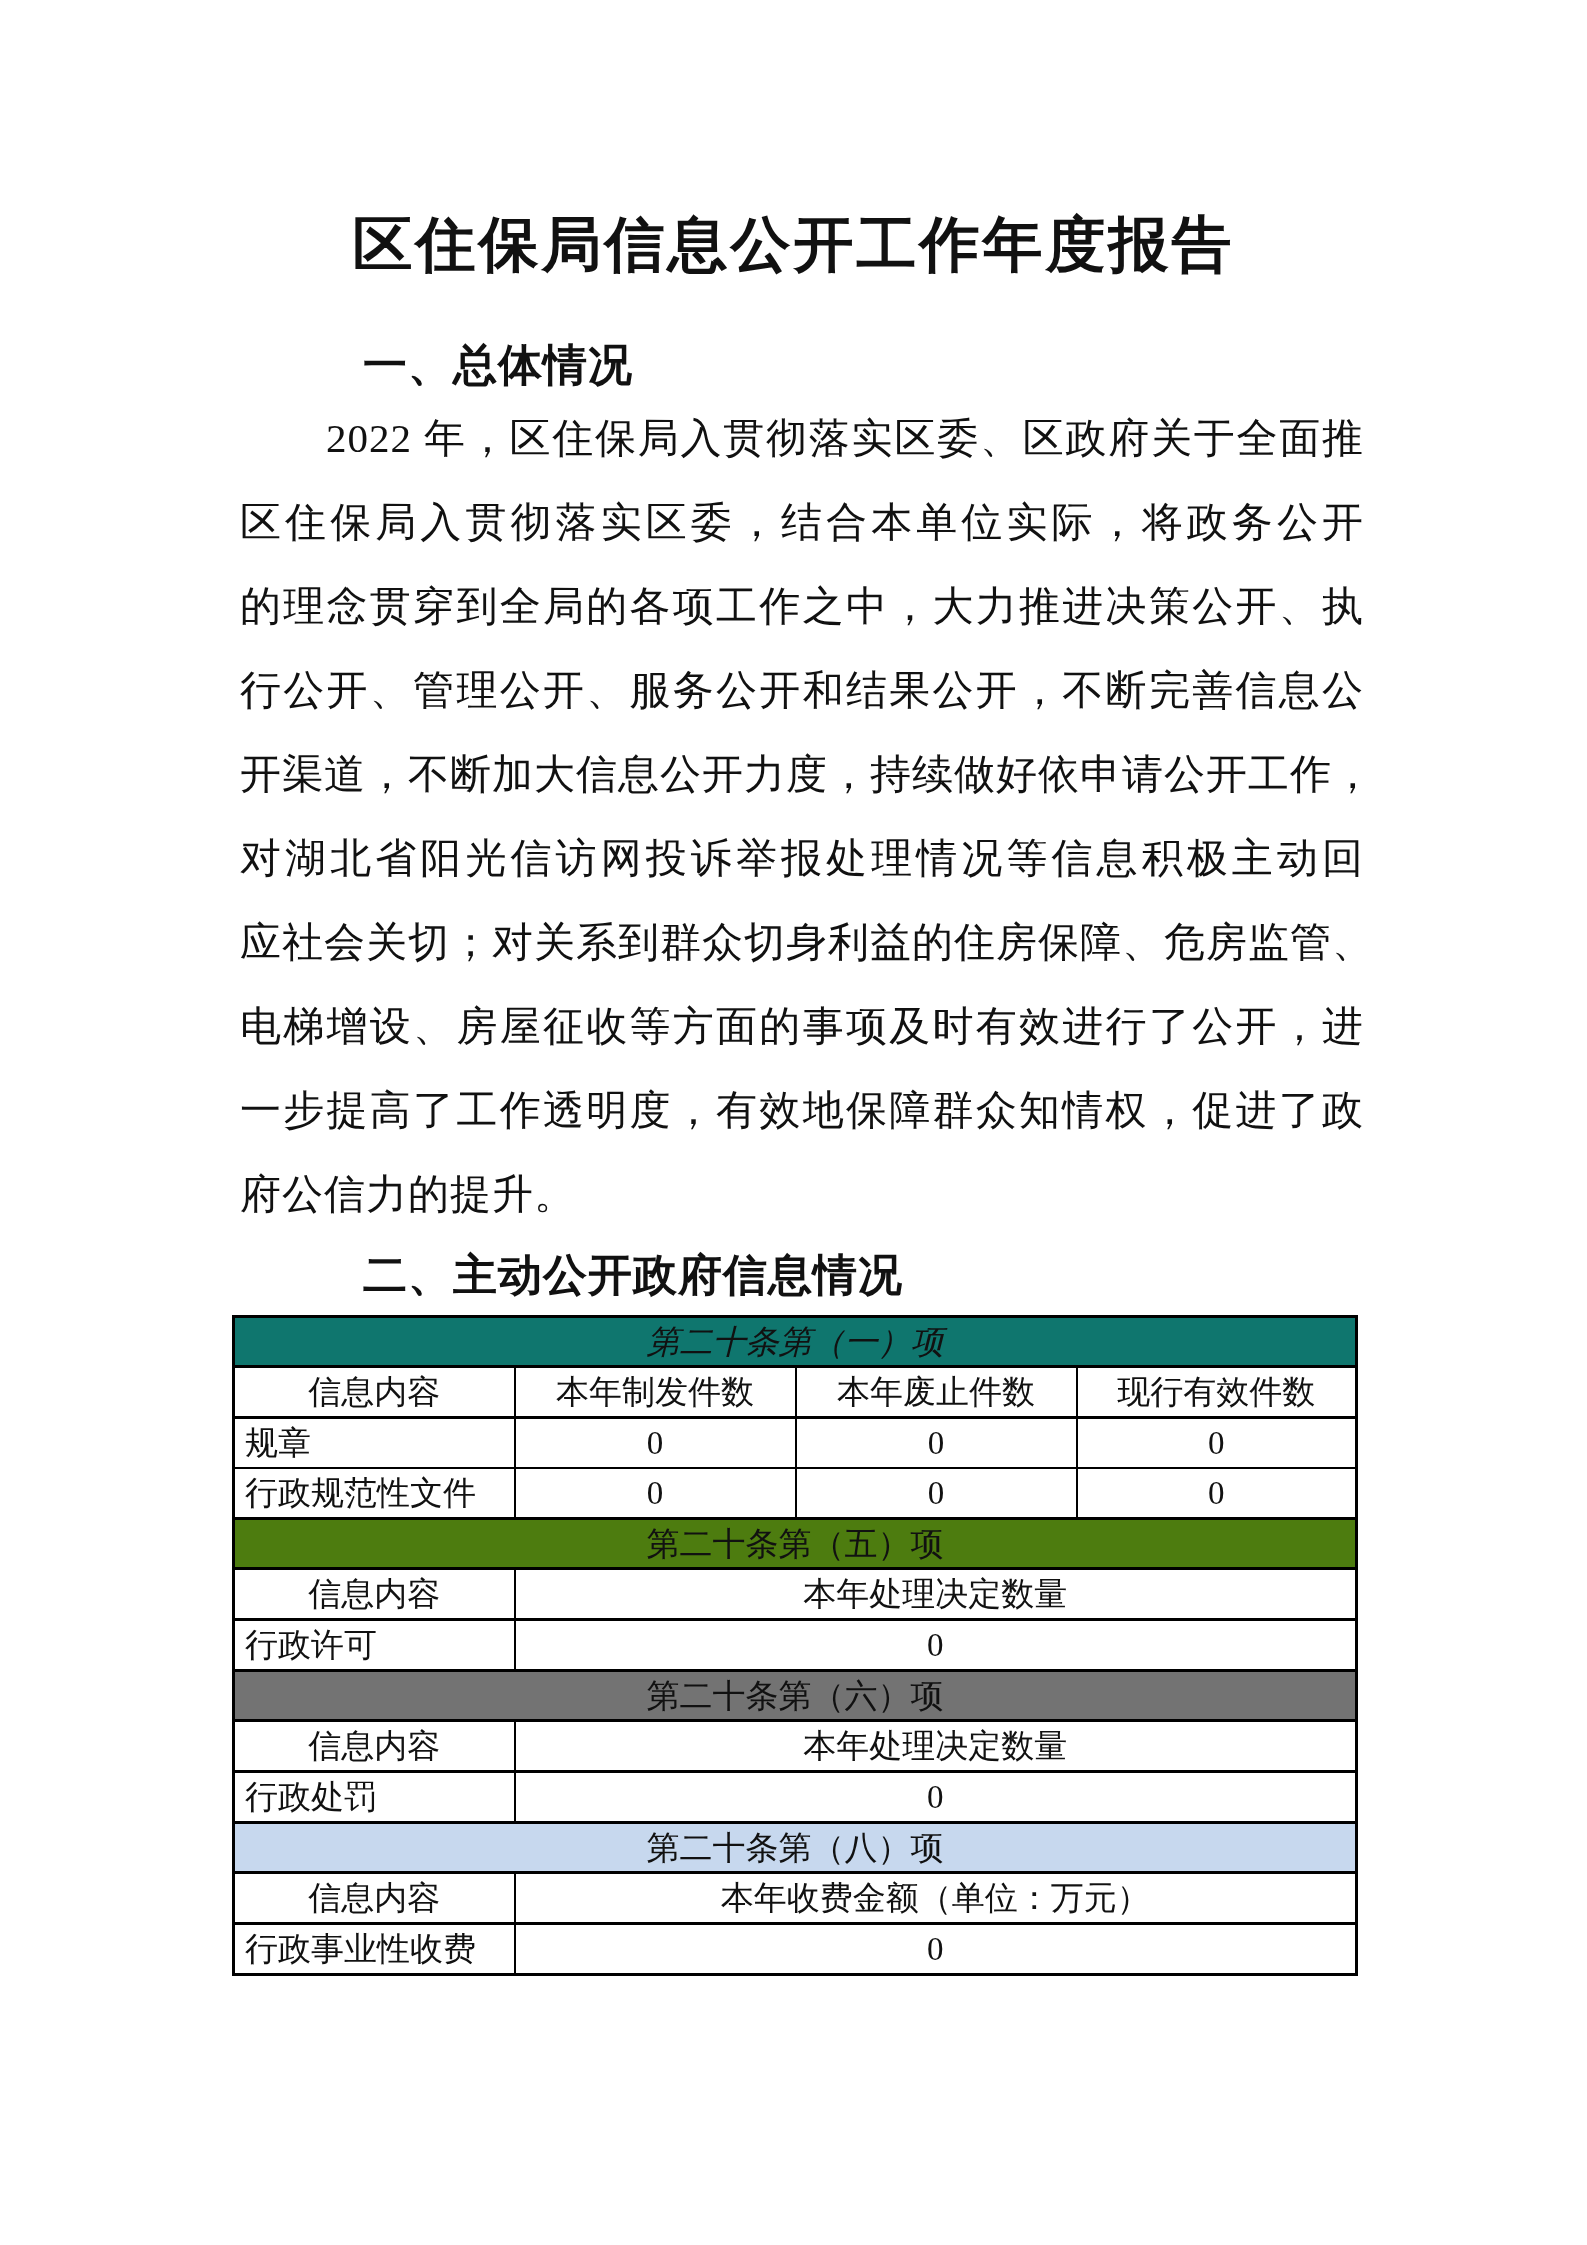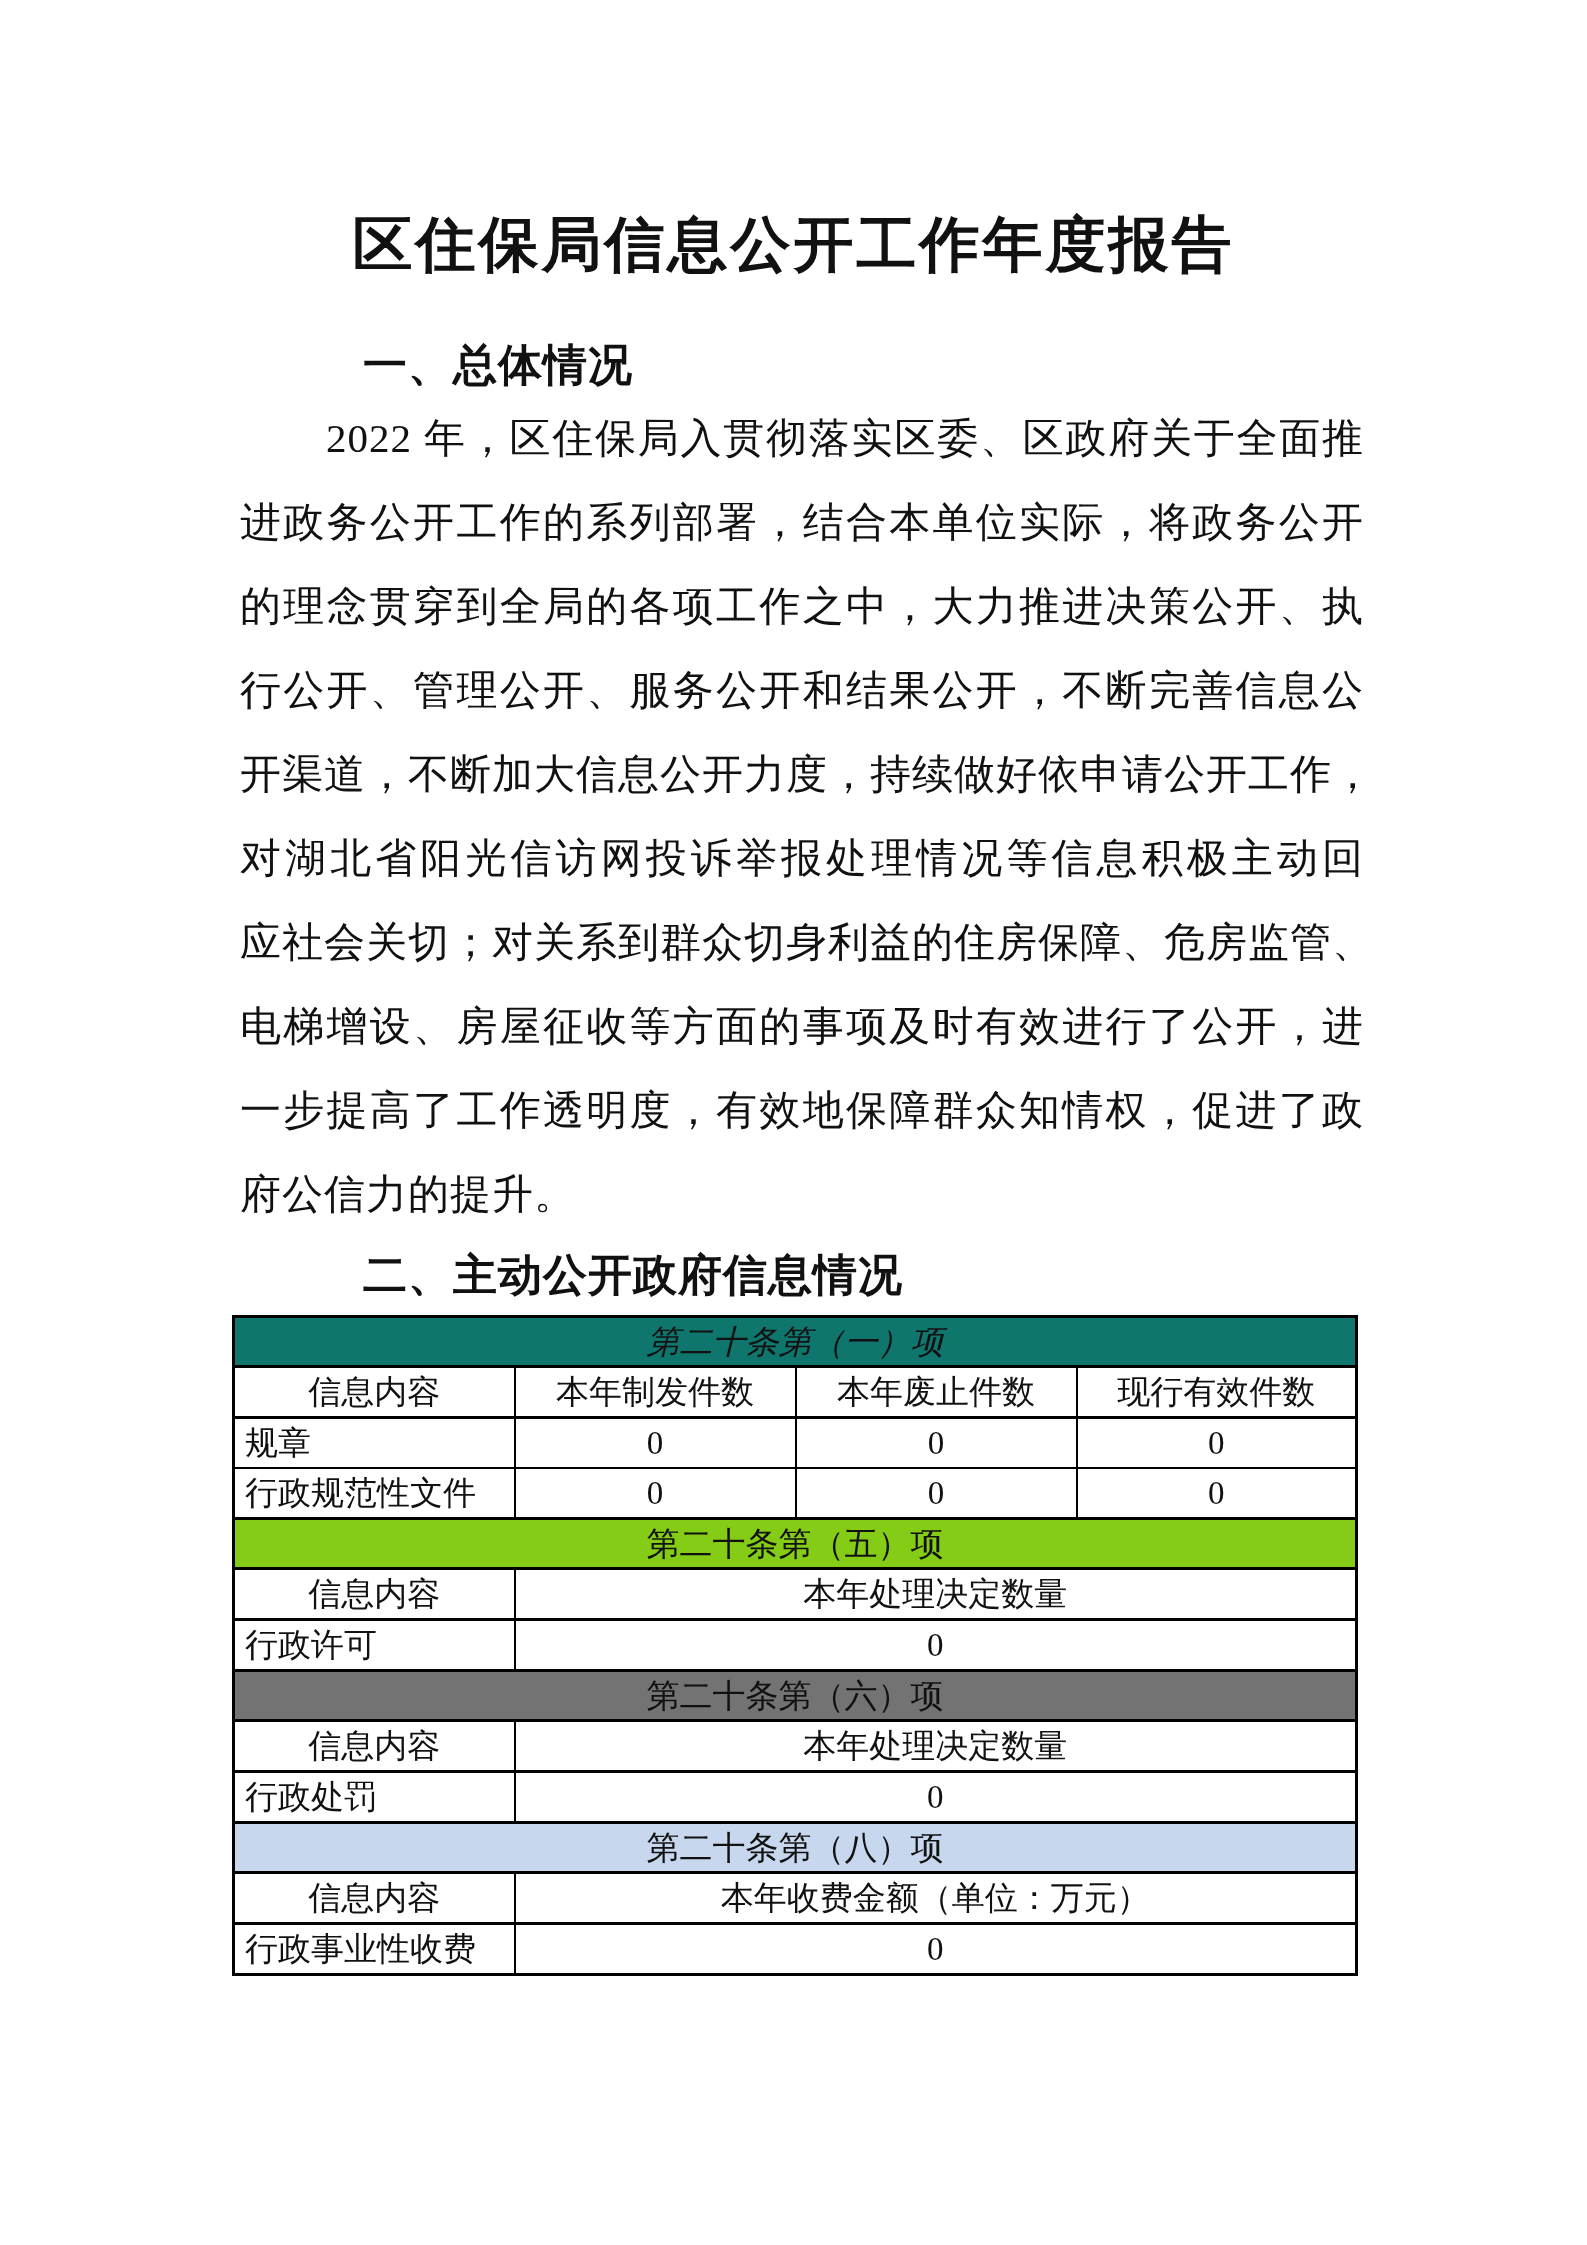--- a/index.html
+++ b/index.html
@@ -83,21 +83,21 @@
 </style>
 </head>
 <body>
 
 <div class="doc-title">区住保局信息公开工作年度报告</div>
 
 <div class="section-heading" id="heading-1">一、总体情况</div>
 
 <div class="paragraph" id="paragraph-1">
     <div class="par-line first">2022 年，区住保局入贯彻落实区委、区政府关于全面推</div>
-    <div class="par-line">进政务公开工作的系列部署，结合本单位实际，将政务公开</div>
+    <div class="par-line">区住保局入贯彻落实区委，结合本单位实际，将政务公开</div>
     <div class="par-line">的理念贯穿到全局的各项工作之中，大力推进决策公开、执</div>
     <div class="par-line">行公开、管理公开、服务公开和结果公开，不断完善信息公</div>
     <div class="par-line">开渠道，不断加大信息公开力度，持续做好依申请公开工作，</div>
     <div class="par-line">对湖北省阳光信访网投诉举报处理情况等信息积极主动回</div>
     <div class="par-line">应社会关切；对关系到群众切身利益的住房保障、危房监管、</div>
     <div class="par-line">电梯增设、房屋征收等方面的事项及时有效进行了公开，进</div>
     <div class="par-line">一步提高了工作透明度，有效地保障群众知情权，促进了政</div>
     <div class="par-line last">府公信力的提升。</div>
   </div>
 
@@ -126,21 +126,21 @@
         <td>0</td>
         <td>0</td>
       </tr>
       <tr>
         <td class="label">行政规范性文件</td>
         <td>0</td>
         <td>0</td>
         <td>0</td>
       </tr>
       <tr class="band">
-        <td colspan="4" style="background: #84cc16;">第二十条第（五）项</td>
+        <td colspan="4" style="background: #4d7c0f;">第二十条第（五）项</td>
       </tr>
       <tr class="header">
         <td>信息内容</td>
         <td colspan="3">本年处理决定数量</td>
       </tr>
       <tr>
         <td class="label">行政许可</td>
         <td colspan="3">0</td>
       </tr>
       <tr class="band">

